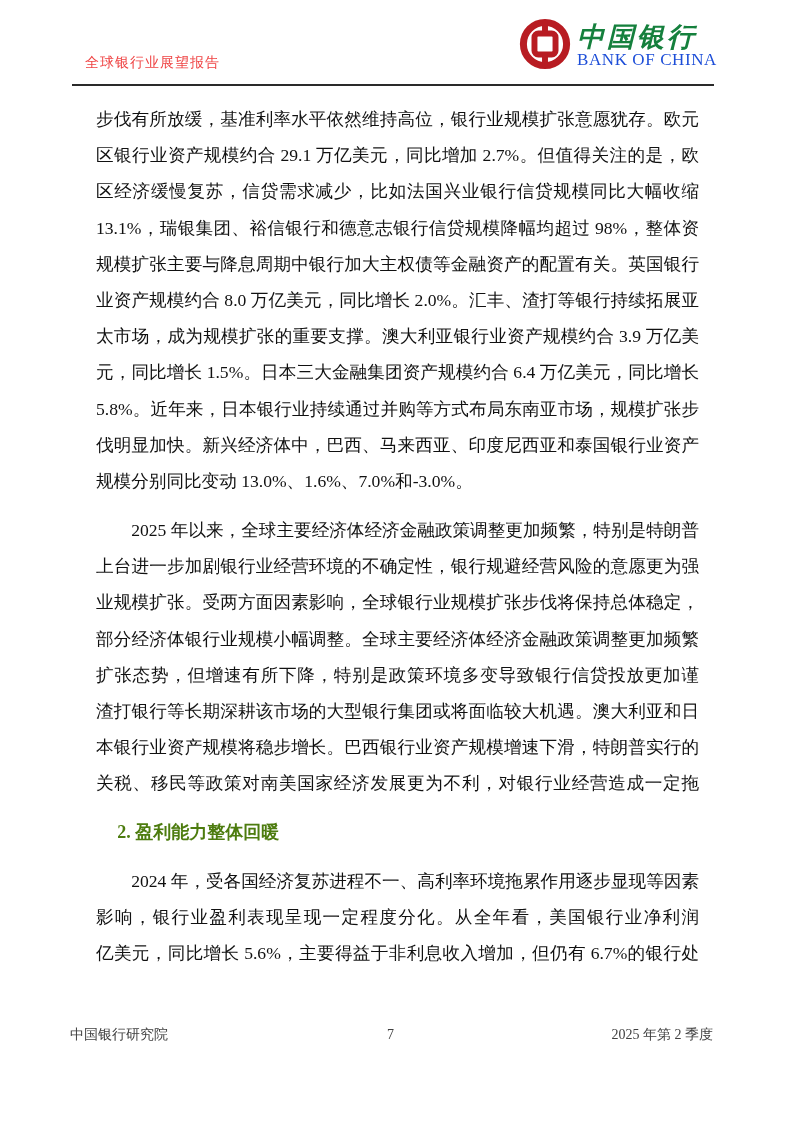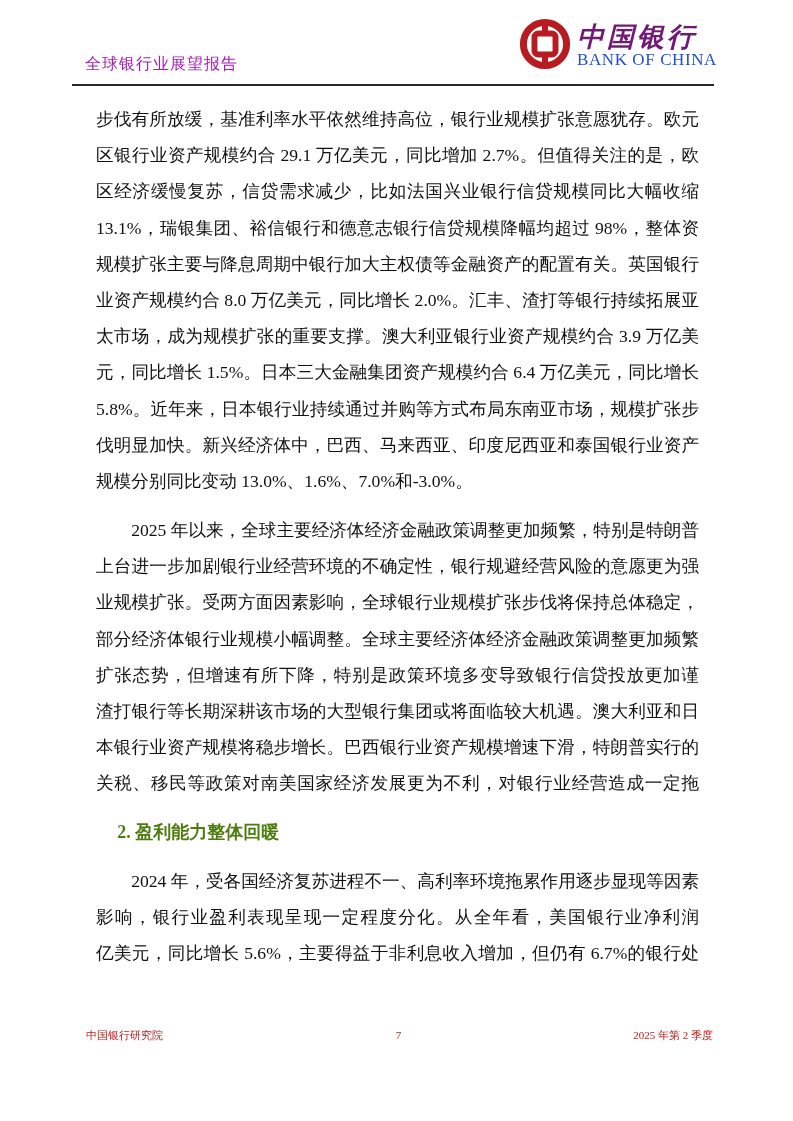--- a/index.html
+++ b/index.html
@@ -14,23 +14,23 @@
     font-family: "Liberation Serif", "DejaVu Serif", serif;
     color: #111;
   }
 
   
   .report-title {
     position: absolute;
     left: 85px;
     top: 54px;
     font-family: Liberation Mono, monospace;
-    font-size: 16px;
+    font-size: 14px;
     letter-spacing: 1px;
-    color: #a21caf;
+    color: #ef4444;
   }
   .logo {
     position: absolute;
     right: 76px;
     top: 17px;
     display: flex;
     align-items: center;
     gap: 5px;
   }
   .logo-emblem { display: block; }
@@ -86,27 +86,27 @@
     line-height: 36.2px;
     height: 36.2px;
     font-weight: bold;
     font-size: 18px;
     color: #4d7c0f;
   }
 
   
   .page-footer {
     position: absolute;
-    left: 84px;
+    left: 68px;
     right: 80px;
     top: 1024px;
     height: 22px;
-    font-size: 11px;
+    font-size: 14px;
     line-height: 22px;
-    color: #b91c1c;
+    color: #404040;
   }
   .footer-left { position: absolute; left: 2px; top: 0; }
   .footer-center { position: absolute; left: 50%; transform: translateX(-50%); top: 0; }
   .footer-right { position: absolute; right: 0; top: 0; }
 </style>
 </head>
 <body>
 
 <div class="page">
 
@@ -114,21 +114,21 @@
     <div class="report-title">全球银行业展望报告</div>
 
     <div class="logo">
       <svg class="logo-emblem" width="54" height="54" viewBox="0 0 100 100">
         <circle cx="50" cy="50" r="40" fill="none" stroke="#b81c22" stroke-width="13"></circle>
         <rect x="30.5" y="30.5" width="39" height="39" rx="7" fill="none" stroke="#b81c22" stroke-width="11"></rect>
         <rect x="44.5" y="7" width="11" height="28" fill="#b81c22"></rect>
         <rect x="44.5" y="65" width="11" height="28" fill="#b81c22"></rect>
       </svg>
       <div class="logo-text">
-        <div class="logo-cn" style="color:#701a75">中国银行</div>
+        <div class="logo-cn" style="color:#15803d">中国银行</div>
         <div class="logo-en">BANK OF CHINA</div>
       </div>
     </div>
 
     <div class="header-rule"></div>
   </header>
 
   <main class="doc-body">
 
   <div class="para">

